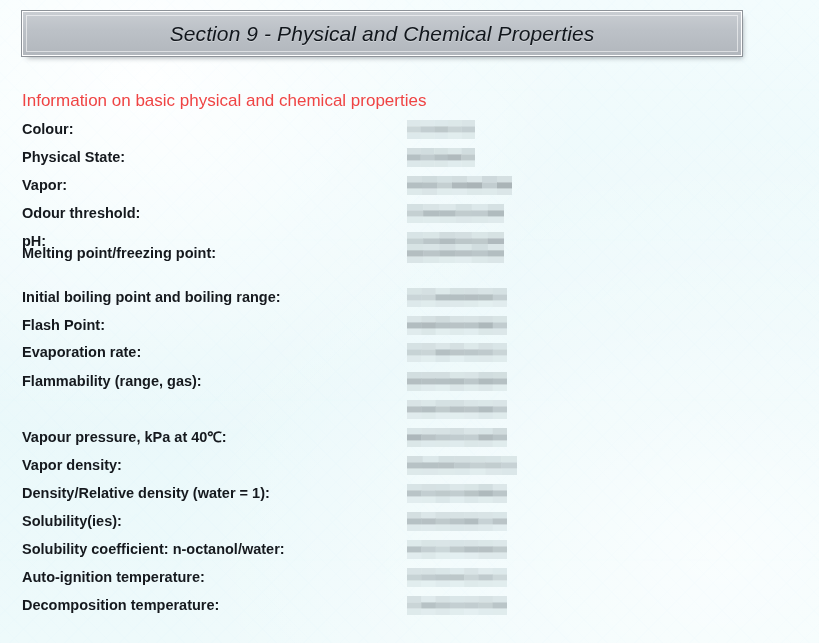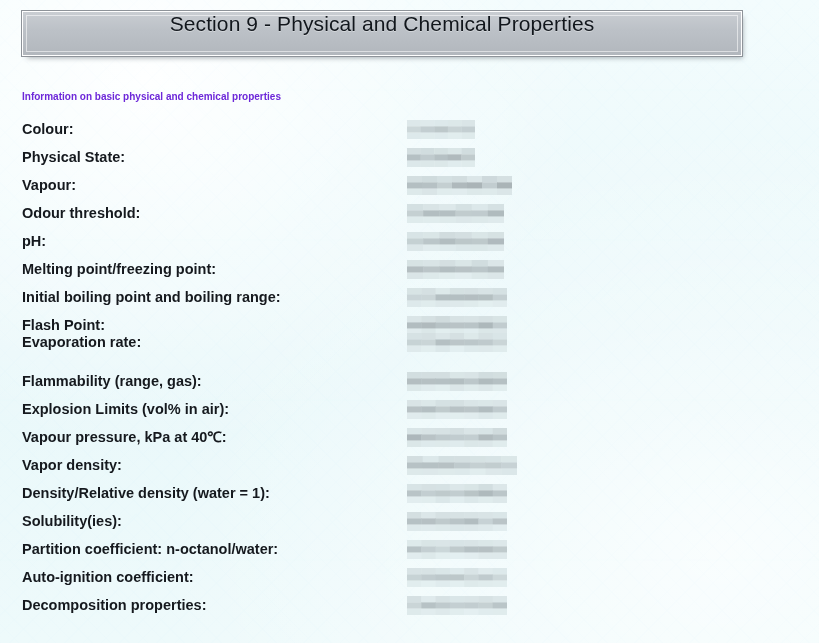--- a/index.html
+++ b/index.html
@@ -55,21 +55,23 @@
     top: 11px;
     width: 720px;
     height: 45px;
     z-index: 3;
     box-sizing: border-box;
     background: linear-gradient(180deg, #c9cdd2 0%, #bcc1c7 42%, #b2b7bd 100%);
     border: 1px solid #ffffff;
     outline: 1px solid #8e9399;
     box-shadow: 3px 4px 5px -2px rgba(70,80,90,.45);
     display: flex;
+    align-items: center;
     justify-content: center;
+    font-style: italic;
   }
   #section-header::after {
     content: "";
     position: absolute;
     inset: 3px;
     border: 1px solid rgba(255,255,255,.55);
     pointer-events: none;
   }
   .header-title {
     position: relative;
@@ -88,23 +90,23 @@
     left: 0;
     top: 0;
     width: 819px;
     height: 643px;
     z-index: 2;
   }
   .intro-line {
     position: absolute;
     left: 22px;
     top: 91px;
-    font-size: 10px;
-    font-weight: bold;
-    color: #6d28d9;
+    font-size: 17px;
+    font-weight: normal;
+    color: #ef4444;
     white-space: nowrap;
   }
   .prop-row {
     position: absolute;
     left: 0;
     width: 695px;
     height: 28px;
   }
   .prop-label {
     position: absolute;
@@ -209,21 +211,21 @@
           <rect x="80.000" y="33.333" width="20.400" height="33.733" fill="rgb(192,203,205)"></rect>
           <rect x="0.000" y="66.667" width="20.400" height="33.733" fill="rgb(220,232,234)"></rect>
           <rect x="20.000" y="66.667" width="20.400" height="33.733" fill="rgb(220,232,233)"></rect>
           <rect x="40.000" y="66.667" width="20.400" height="33.733" fill="rgb(220,232,233)"></rect>
           <rect x="60.000" y="66.667" width="20.400" height="33.733" fill="rgb(224,236,238)"></rect>
           <rect x="80.000" y="66.667" width="20.400" height="33.733" fill="rgb(223,235,236)"></rect>
         </svg>
       </div>
     </div>
     <div class="prop-row" style="top: 175px;">
-      <div class="prop-label">Vapour:</div>
+      <div class="prop-label">Vapor:</div>
       <div class="prop-value" style="left: 407px; width: 105px;">
         <svg class="mosaic" viewBox="0 0 100 100" preserveAspectRatio="none">
           <rect x="0.000" y="0.000" width="14.686" height="33.733" fill="rgb(211,222,224)"></rect>
           <rect x="14.286" y="0.000" width="14.686" height="33.733" fill="rgb(207,219,221)"></rect>
           <rect x="28.571" y="0.000" width="14.686" height="33.733" fill="rgb(212,224,226)"></rect>
           <rect x="42.857" y="0.000" width="14.686" height="33.733" fill="rgb(210,221,223)"></rect>
           <rect x="57.143" y="0.000" width="14.686" height="33.733" fill="rgb(219,230,232)"></rect>
           <rect x="71.429" y="0.000" width="14.686" height="33.733" fill="rgb(206,217,220)"></rect>
           <rect x="85.714" y="0.000" width="14.686" height="33.733" fill="rgb(213,224,226)"></rect>
           <rect x="0.000" y="33.333" width="14.686" height="33.733" fill="rgb(180,191,194)"></rect>
@@ -286,21 +288,21 @@
           <rect x="83.333" y="33.333" width="17.067" height="33.733" fill="rgb(176,187,190)"></rect>
           <rect x="0.000" y="66.667" width="17.067" height="33.733" fill="rgb(223,235,236)"></rect>
           <rect x="16.667" y="66.667" width="17.067" height="33.733" fill="rgb(224,236,237)"></rect>
           <rect x="33.333" y="66.667" width="17.067" height="33.733" fill="rgb(222,234,235)"></rect>
           <rect x="50.000" y="66.667" width="17.067" height="33.733" fill="rgb(220,231,233)"></rect>
           <rect x="66.667" y="66.667" width="17.067" height="33.733" fill="rgb(221,233,234)"></rect>
           <rect x="83.333" y="66.667" width="17.067" height="33.733" fill="rgb(223,234,236)"></rect>
         </svg>
       </div>
     </div>
-    <div class="prop-row" style="top: 259px;">
+    <div class="prop-row" style="top: 243px;">
       <div class="prop-label">Melting point/freezing point:</div>
       <div class="prop-value" style="left: 407px; width: 97px;">
         <svg class="mosaic" viewBox="0 0 100 100" preserveAspectRatio="none">
           <rect x="0.000" y="0.000" width="17.067" height="33.733" fill="rgb(215,227,228)"></rect>
           <rect x="16.667" y="0.000" width="17.067" height="33.733" fill="rgb(217,228,230)"></rect>
           <rect x="33.333" y="0.000" width="17.067" height="33.733" fill="rgb(212,223,225)"></rect>
           <rect x="50.000" y="0.000" width="17.067" height="33.733" fill="rgb(218,230,231)"></rect>
           <rect x="66.667" y="0.000" width="17.067" height="33.733" fill="rgb(209,221,223)"></rect>
           <rect x="83.333" y="0.000" width="17.067" height="33.733" fill="rgb(219,230,232)"></rect>
           <rect x="0.000" y="33.333" width="17.067" height="33.733" fill="rgb(180,190,193)"></rect>
@@ -367,21 +369,21 @@
           <rect x="0.000" y="66.667" width="14.686" height="33.733" fill="rgb(224,235,237)"></rect>
           <rect x="14.286" y="66.667" width="14.686" height="33.733" fill="rgb(219,231,232)"></rect>
           <rect x="28.571" y="66.667" width="14.686" height="33.733" fill="rgb(226,238,239)"></rect>
           <rect x="42.857" y="66.667" width="14.686" height="33.733" fill="rgb(223,235,236)"></rect>
           <rect x="57.143" y="66.667" width="14.686" height="33.733" fill="rgb(225,237,239)"></rect>
           <rect x="71.429" y="66.667" width="14.686" height="33.733" fill="rgb(219,231,232)"></rect>
           <rect x="85.714" y="66.667" width="14.686" height="33.733" fill="rgb(220,231,233)"></rect>
         </svg>
       </div>
     </div>
-    <div class="prop-row" style="top: 332px; text-decoration: underline;">
+    <div class="prop-row" style="top: 342px; text-decoration: underline;">
       <div class="prop-label">Evaporation rate:</div>
       <div class="prop-value" style="left: 407px; width: 100px;">
         <svg class="mosaic" viewBox="0 0 100 100" preserveAspectRatio="none">
           <rect x="0.000" y="0.000" width="14.686" height="33.733" fill="rgb(214,226,228)"></rect>
           <rect x="14.286" y="0.000" width="14.686" height="33.733" fill="rgb(213,224,226)"></rect>
           <rect x="28.571" y="0.000" width="14.686" height="33.733" fill="rgb(219,230,232)"></rect>
           <rect x="42.857" y="0.000" width="14.686" height="33.733" fill="rgb(213,224,226)"></rect>
           <rect x="57.143" y="0.000" width="14.686" height="33.733" fill="rgb(221,233,234)"></rect>
           <rect x="71.429" y="0.000" width="14.686" height="33.733" fill="rgb(214,225,227)"></rect>
           <rect x="85.714" y="0.000" width="14.686" height="33.733" fill="rgb(217,229,231)"></rect>
@@ -424,21 +426,20 @@
           <rect x="14.286" y="66.667" width="14.686" height="33.733" fill="rgb(224,235,237)"></rect>
           <rect x="28.571" y="66.667" width="14.686" height="33.733" fill="rgb(226,238,239)"></rect>
           <rect x="42.857" y="66.667" width="14.686" height="33.733" fill="rgb(219,230,232)"></rect>
           <rect x="57.143" y="66.667" width="14.686" height="33.733" fill="rgb(223,235,236)"></rect>
           <rect x="71.429" y="66.667" width="14.686" height="33.733" fill="rgb(220,231,233)"></rect>
           <rect x="85.714" y="66.667" width="14.686" height="33.733" fill="rgb(225,237,238)"></rect>
         </svg>
       </div>
     </div>
     <div class="prop-row" style="top: 399px;">
-      <div class="prop-label">Explosion Limits (vol% in air):</div>
       <div class="prop-value" style="left: 407px; width: 100px;">
         <svg class="mosaic" viewBox="0 0 100 100" preserveAspectRatio="none">
           <rect x="0.000" y="0.000" width="14.686" height="33.733" fill="rgb(217,228,230)"></rect>
           <rect x="14.286" y="0.000" width="14.686" height="33.733" fill="rgb(220,232,233)"></rect>
           <rect x="28.571" y="0.000" width="14.686" height="33.733" fill="rgb(213,225,227)"></rect>
           <rect x="42.857" y="0.000" width="14.686" height="33.733" fill="rgb(213,224,226)"></rect>
           <rect x="57.143" y="0.000" width="14.686" height="33.733" fill="rgb(218,229,231)"></rect>
           <rect x="71.429" y="0.000" width="14.686" height="33.733" fill="rgb(219,231,232)"></rect>
           <rect x="85.714" y="0.000" width="14.686" height="33.733" fill="rgb(218,229,231)"></rect>
           <rect x="0.000" y="33.333" width="14.686" height="33.733" fill="rgb(184,194,197)"></rect>
@@ -564,21 +565,21 @@
           <rect x="14.286" y="66.667" width="14.686" height="33.733" fill="rgb(223,234,236)"></rect>
           <rect x="28.571" y="66.667" width="14.686" height="33.733" fill="rgb(221,233,234)"></rect>
           <rect x="42.857" y="66.667" width="14.686" height="33.733" fill="rgb(219,231,233)"></rect>
           <rect x="57.143" y="66.667" width="14.686" height="33.733" fill="rgb(220,231,233)"></rect>
           <rect x="71.429" y="66.667" width="14.686" height="33.733" fill="rgb(222,233,235)"></rect>
           <rect x="85.714" y="66.667" width="14.686" height="33.733" fill="rgb(226,237,239)"></rect>
         </svg>
       </div>
     </div>
     <div class="prop-row" style="top: 539px;">
-      <div class="prop-label">Partition coefficient: n-octanol/water:</div>
+      <div class="prop-label">Solubility coefficient: n-octanol/water:</div>
       <div class="prop-value" style="left: 407px; width: 100px;">
         <svg class="mosaic" viewBox="0 0 100 100" preserveAspectRatio="none">
           <rect x="0.000" y="0.000" width="14.686" height="33.733" fill="rgb(222,234,235)"></rect>
           <rect x="14.286" y="0.000" width="14.686" height="33.733" fill="rgb(217,229,230)"></rect>
           <rect x="28.571" y="0.000" width="14.686" height="33.733" fill="rgb(218,229,231)"></rect>
           <rect x="42.857" y="0.000" width="14.686" height="33.733" fill="rgb(216,228,230)"></rect>
           <rect x="57.143" y="0.000" width="14.686" height="33.733" fill="rgb(217,228,230)"></rect>
           <rect x="71.429" y="0.000" width="14.686" height="33.733" fill="rgb(219,231,232)"></rect>
           <rect x="85.714" y="0.000" width="14.686" height="33.733" fill="rgb(221,232,234)"></rect>
           <rect x="0.000" y="33.333" width="14.686" height="33.733" fill="rgb(184,195,198)"></rect>
@@ -592,21 +593,21 @@
           <rect x="14.286" y="66.667" width="14.686" height="33.733" fill="rgb(221,233,234)"></rect>
           <rect x="28.571" y="66.667" width="14.686" height="33.733" fill="rgb(226,238,239)"></rect>
           <rect x="42.857" y="66.667" width="14.686" height="33.733" fill="rgb(227,239,241)"></rect>
           <rect x="57.143" y="66.667" width="14.686" height="33.733" fill="rgb(226,237,239)"></rect>
           <rect x="71.429" y="66.667" width="14.686" height="33.733" fill="rgb(222,233,235)"></rect>
           <rect x="85.714" y="66.667" width="14.686" height="33.733" fill="rgb(222,233,235)"></rect>
         </svg>
       </div>
     </div>
     <div class="prop-row" style="top: 567px;">
-      <div class="prop-label">Auto-ignition coefficient:</div>
+      <div class="prop-label">Auto-ignition temperature:</div>
       <div class="prop-value" style="left: 407px; width: 100px;">
         <svg class="mosaic" viewBox="0 0 100 100" preserveAspectRatio="none">
           <rect x="0.000" y="0.000" width="14.686" height="33.733" fill="rgb(216,227,229)"></rect>
           <rect x="14.286" y="0.000" width="14.686" height="33.733" fill="rgb(216,227,229)"></rect>
           <rect x="28.571" y="0.000" width="14.686" height="33.733" fill="rgb(218,230,232)"></rect>
           <rect x="42.857" y="0.000" width="14.686" height="33.733" fill="rgb(222,234,236)"></rect>
           <rect x="57.143" y="0.000" width="14.686" height="33.733" fill="rgb(217,228,230)"></rect>
           <rect x="71.429" y="0.000" width="14.686" height="33.733" fill="rgb(224,235,237)"></rect>
           <rect x="85.714" y="0.000" width="14.686" height="33.733" fill="rgb(221,233,235)"></rect>
           <rect x="0.000" y="33.333" width="14.686" height="33.733" fill="rgb(199,211,213)"></rect>
@@ -620,21 +621,21 @@
           <rect x="14.286" y="66.667" width="14.686" height="33.733" fill="rgb(228,240,241)"></rect>
           <rect x="28.571" y="66.667" width="14.686" height="33.733" fill="rgb(224,236,238)"></rect>
           <rect x="42.857" y="66.667" width="14.686" height="33.733" fill="rgb(227,239,240)"></rect>
           <rect x="57.143" y="66.667" width="14.686" height="33.733" fill="rgb(222,234,235)"></rect>
           <rect x="71.429" y="66.667" width="14.686" height="33.733" fill="rgb(224,236,237)"></rect>
           <rect x="85.714" y="66.667" width="14.686" height="33.733" fill="rgb(225,237,238)"></rect>
         </svg>
       </div>
     </div>
     <div class="prop-row" style="top: 595px;">
-      <div class="prop-label">Decomposition properties:</div>
+      <div class="prop-label">Decomposition temperature:</div>
       <div class="prop-value" style="left: 407px; width: 100px;">
         <svg class="mosaic" viewBox="0 0 100 100" preserveAspectRatio="none">
           <rect x="0.000" y="0.000" width="14.686" height="33.733" fill="rgb(213,224,226)"></rect>
           <rect x="14.286" y="0.000" width="14.686" height="33.733" fill="rgb(223,234,236)"></rect>
           <rect x="28.571" y="0.000" width="14.686" height="33.733" fill="rgb(215,226,228)"></rect>
           <rect x="42.857" y="0.000" width="14.686" height="33.733" fill="rgb(218,230,232)"></rect>
           <rect x="57.143" y="0.000" width="14.686" height="33.733" fill="rgb(218,229,231)"></rect>
           <rect x="71.429" y="0.000" width="14.686" height="33.733" fill="rgb(215,226,228)"></rect>
           <rect x="85.714" y="0.000" width="14.686" height="33.733" fill="rgb(219,230,232)"></rect>
           <rect x="0.000" y="33.333" width="14.686" height="33.733" fill="rgb(202,213,215)"></rect>

